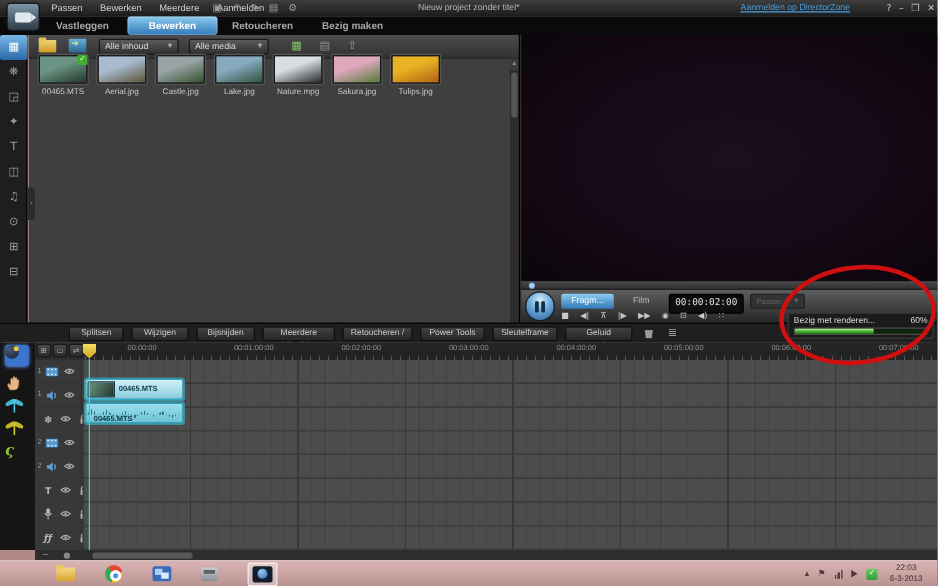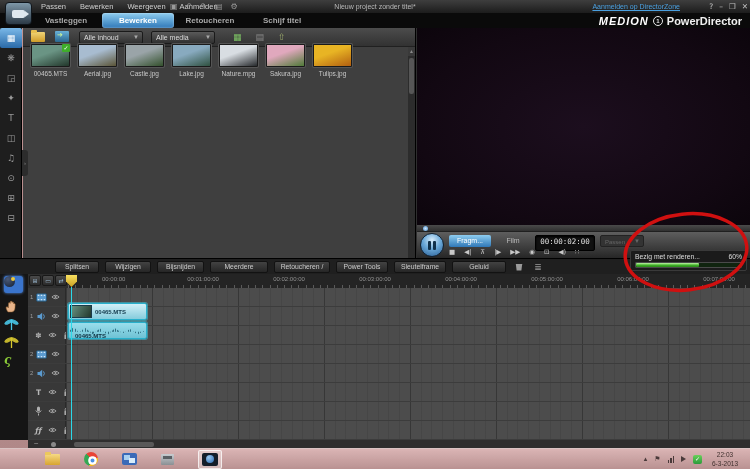--- a/index.html
+++ b/index.html
@@ -200,21 +200,21 @@
 </style>
 </head>
 <body>
 
 <div class="screen">
 
   <div class="abs titlebar">
     <div class="abs menu" id="menu-root">
         <div class="menu-item">Passen</div>
         <div class="menu-item">Bewerken</div>
-        <div class="menu-item">Weergeven</div>
+        <div class="menu-item">Meerdere</div>
         <div class="menu-item">Aanmelden</div>
       </div>
     <div class="abs quickbar" id="quickbar-root">
         <div class="qb-icon">▣</div>
         <div class="qb-icon">↶</div>
         <div class="qb-icon">↷</div>
         <div class="qb-icon">▤</div>
         <div class="qb-icon">⚙</div>
       </div>
     <div class="abs win-title">Nieuw project zonder titel*</div>
@@ -228,27 +228,22 @@
   </div>
   <div class="abs appicon">
       <div class="cam"></div>
     </div>
 
   <div class="abs tabrow">
     <div class="tabs" id="tabs-root">
         <div class="tab">Vastleggen</div>
         <div class="tab active">Bewerken</div>
         <div class="tab">Retoucheren</div>
-        <div class="tab">Schijf titel</div>
-      </div>
-    <div class="brand">
-      <span class="brand-medion">MEDION</span>
-      <span class="brand-circle">1</span>
-      <span class="brand-product">PowerDirector</span>
-    </div>
+        <div class="tab">Bezig maken</div>
+      </div>
   </div>
 
   <div class="abs sidebar" id="sidebar-root">
       <div class="room active">▦</div>
       <div class="room">❋</div>
       <div class="room">◲</div>
       <div class="room">✦</div>
       <div class="room">T</div>
       <div class="room">◫</div>
       <div class="room">♫</div>

